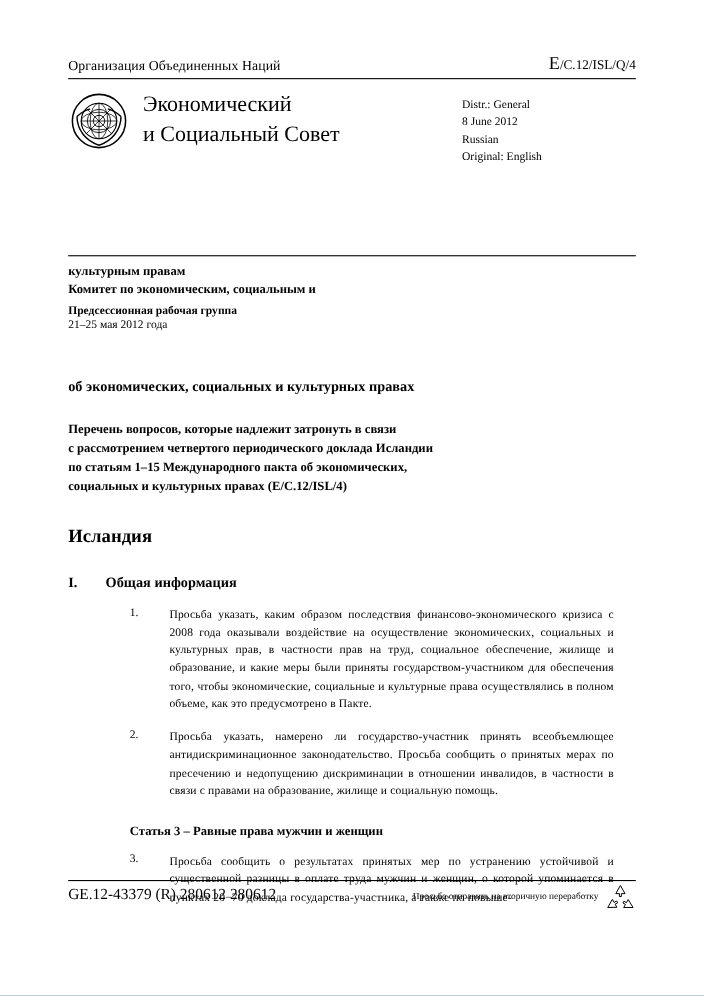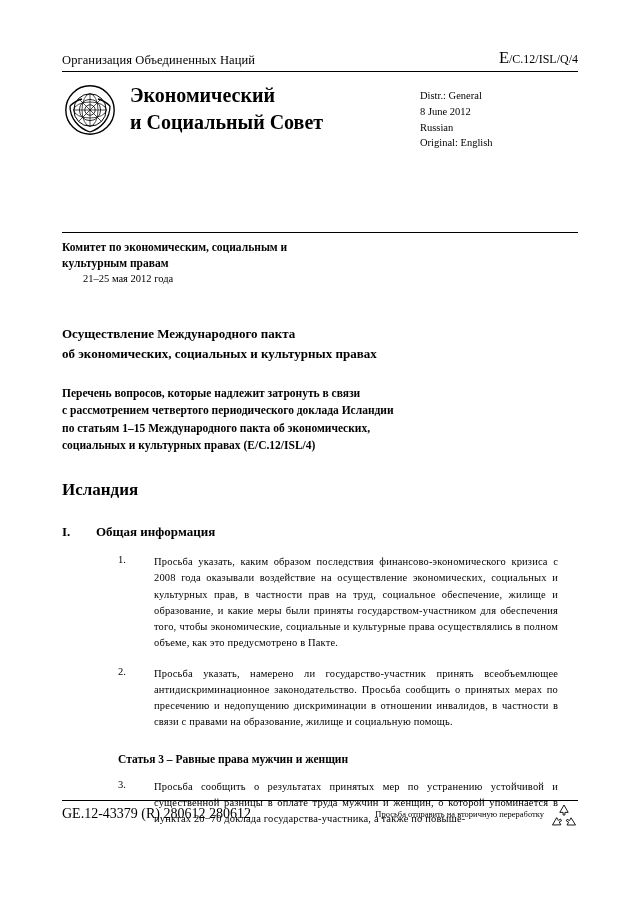--- a/index.html
+++ b/index.html
@@ -68,21 +68,21 @@
     left: 2px;
     top: 6px;
     width: 52px;
     height: 52px;
   }
   .mast-title {
     position: absolute;
     left: 68px;
     top: 4px;
     font-size: 20px;
-    font-weight: bold;
+    font-weight: normal;
     line-height: 1.34;
     color: #000;
   }
   .mast-meta {
     position: absolute;
     left: 358px;
     top: 10px;
     font-size: 10.5px;
     line-height: 1.5;
     color: #000;
@@ -109,21 +109,20 @@
   }
   .subcmte {
     font-size: 10.5px;
     font-weight: bold;
     margin-top: 6px;
   }
   .dates {
     font-size: 10.5px;
     margin-top: 2px;
     color: #000;
-    margin-left: 21px;
   }
   .doc-title {
     font-size: 13px;
     font-weight: bold;
     line-height: 1.5;
     margin-top: 40px;
   }
   .doc-sub {
     font-size: 11.5px;
     font-weight: bold;
@@ -250,27 +249,27 @@
         <div>Russian</div>
         <div>Original: English</div>
       </div>
     </div>
 
     <div class="mast-rule"></div>
 
     <div class="body">
 
       <div class="cmte">
+        <div>культурным правам</div>
         <div>Комитет по экономическим, социальным и</div>
-        <div>культурным правам</div>
-      </div>
+      </div>
+      <div class="subcmte">Предсессионная рабочая группа</div>
       <div class="dates">21–25 мая 2012 года</div>
 
       <div class="doc-title">
-        <div>Осуществление Международного пакта</div>
         <div>об экономических, социальных и культурных правах</div>
       </div>
 
       <div class="doc-sub">
         <div>Перечень вопросов, которые надлежит затронуть в связи</div>
         <div>с рассмотрением четвертого периодического доклада Исландии</div>
         <div>по статьям 1–15 Международного пакта об экономических,</div>
         <div>социальных и культурных правах (E/C.12/ISL/4)</div>
       </div>
 

